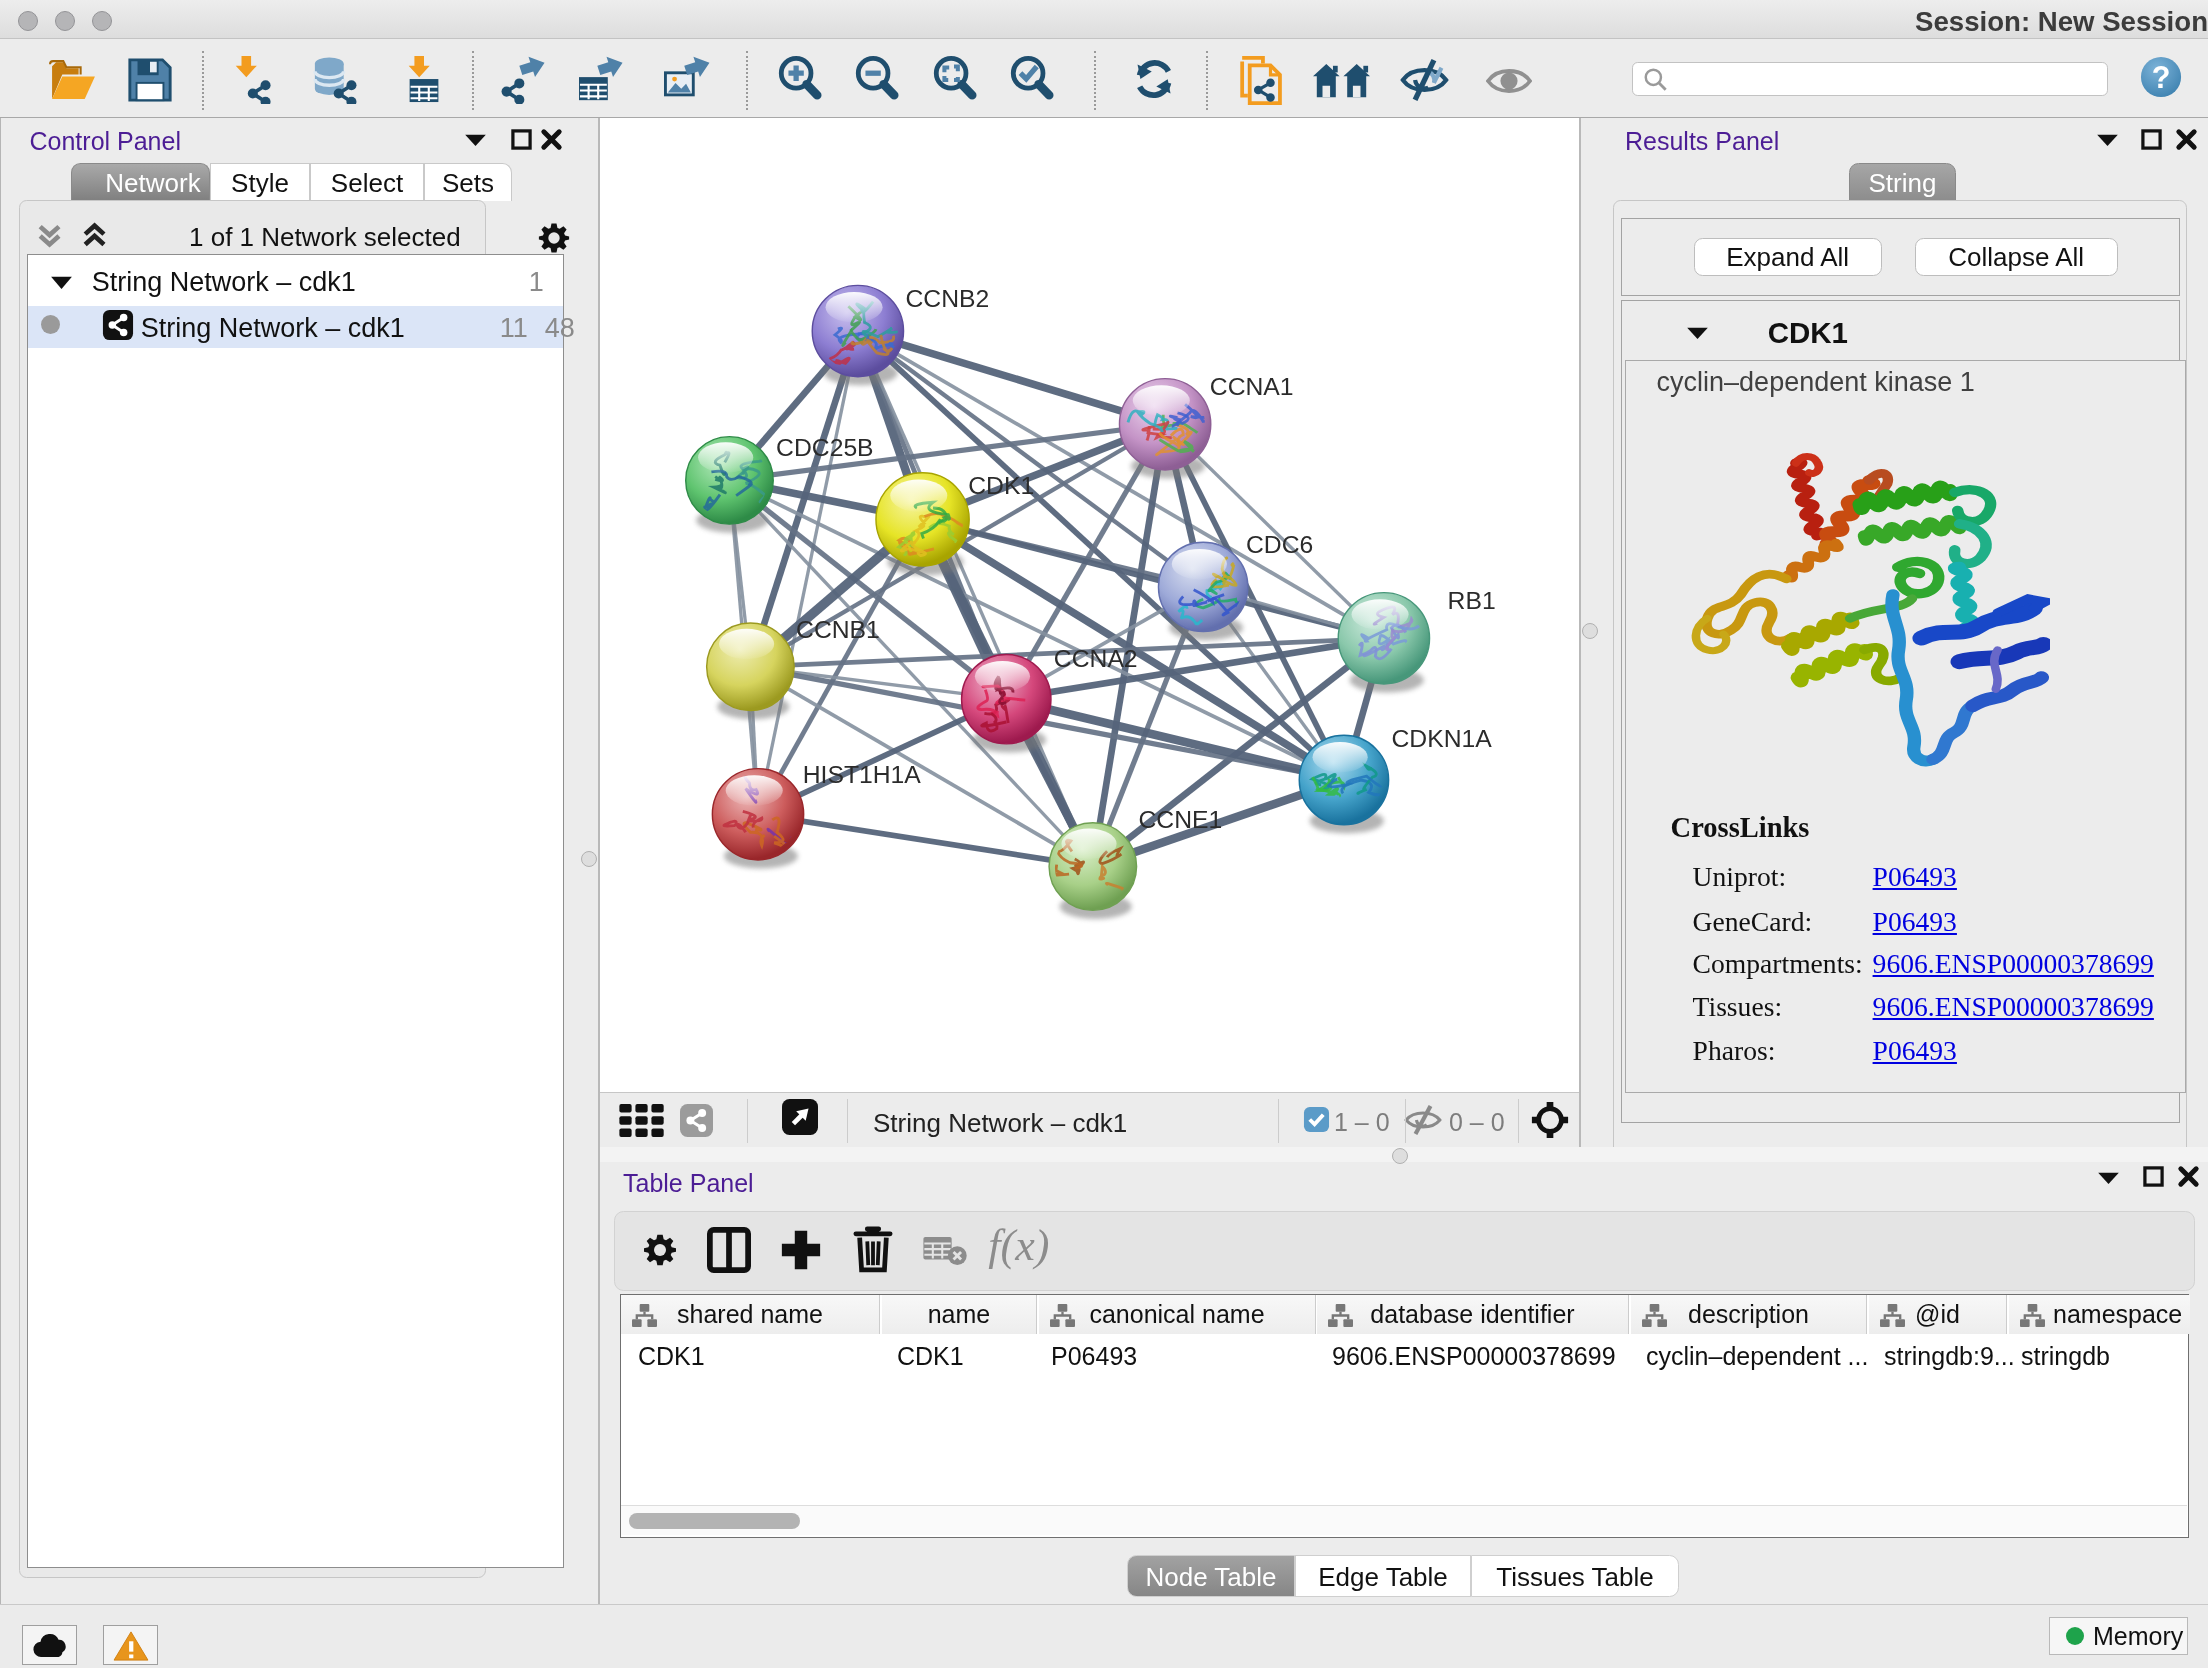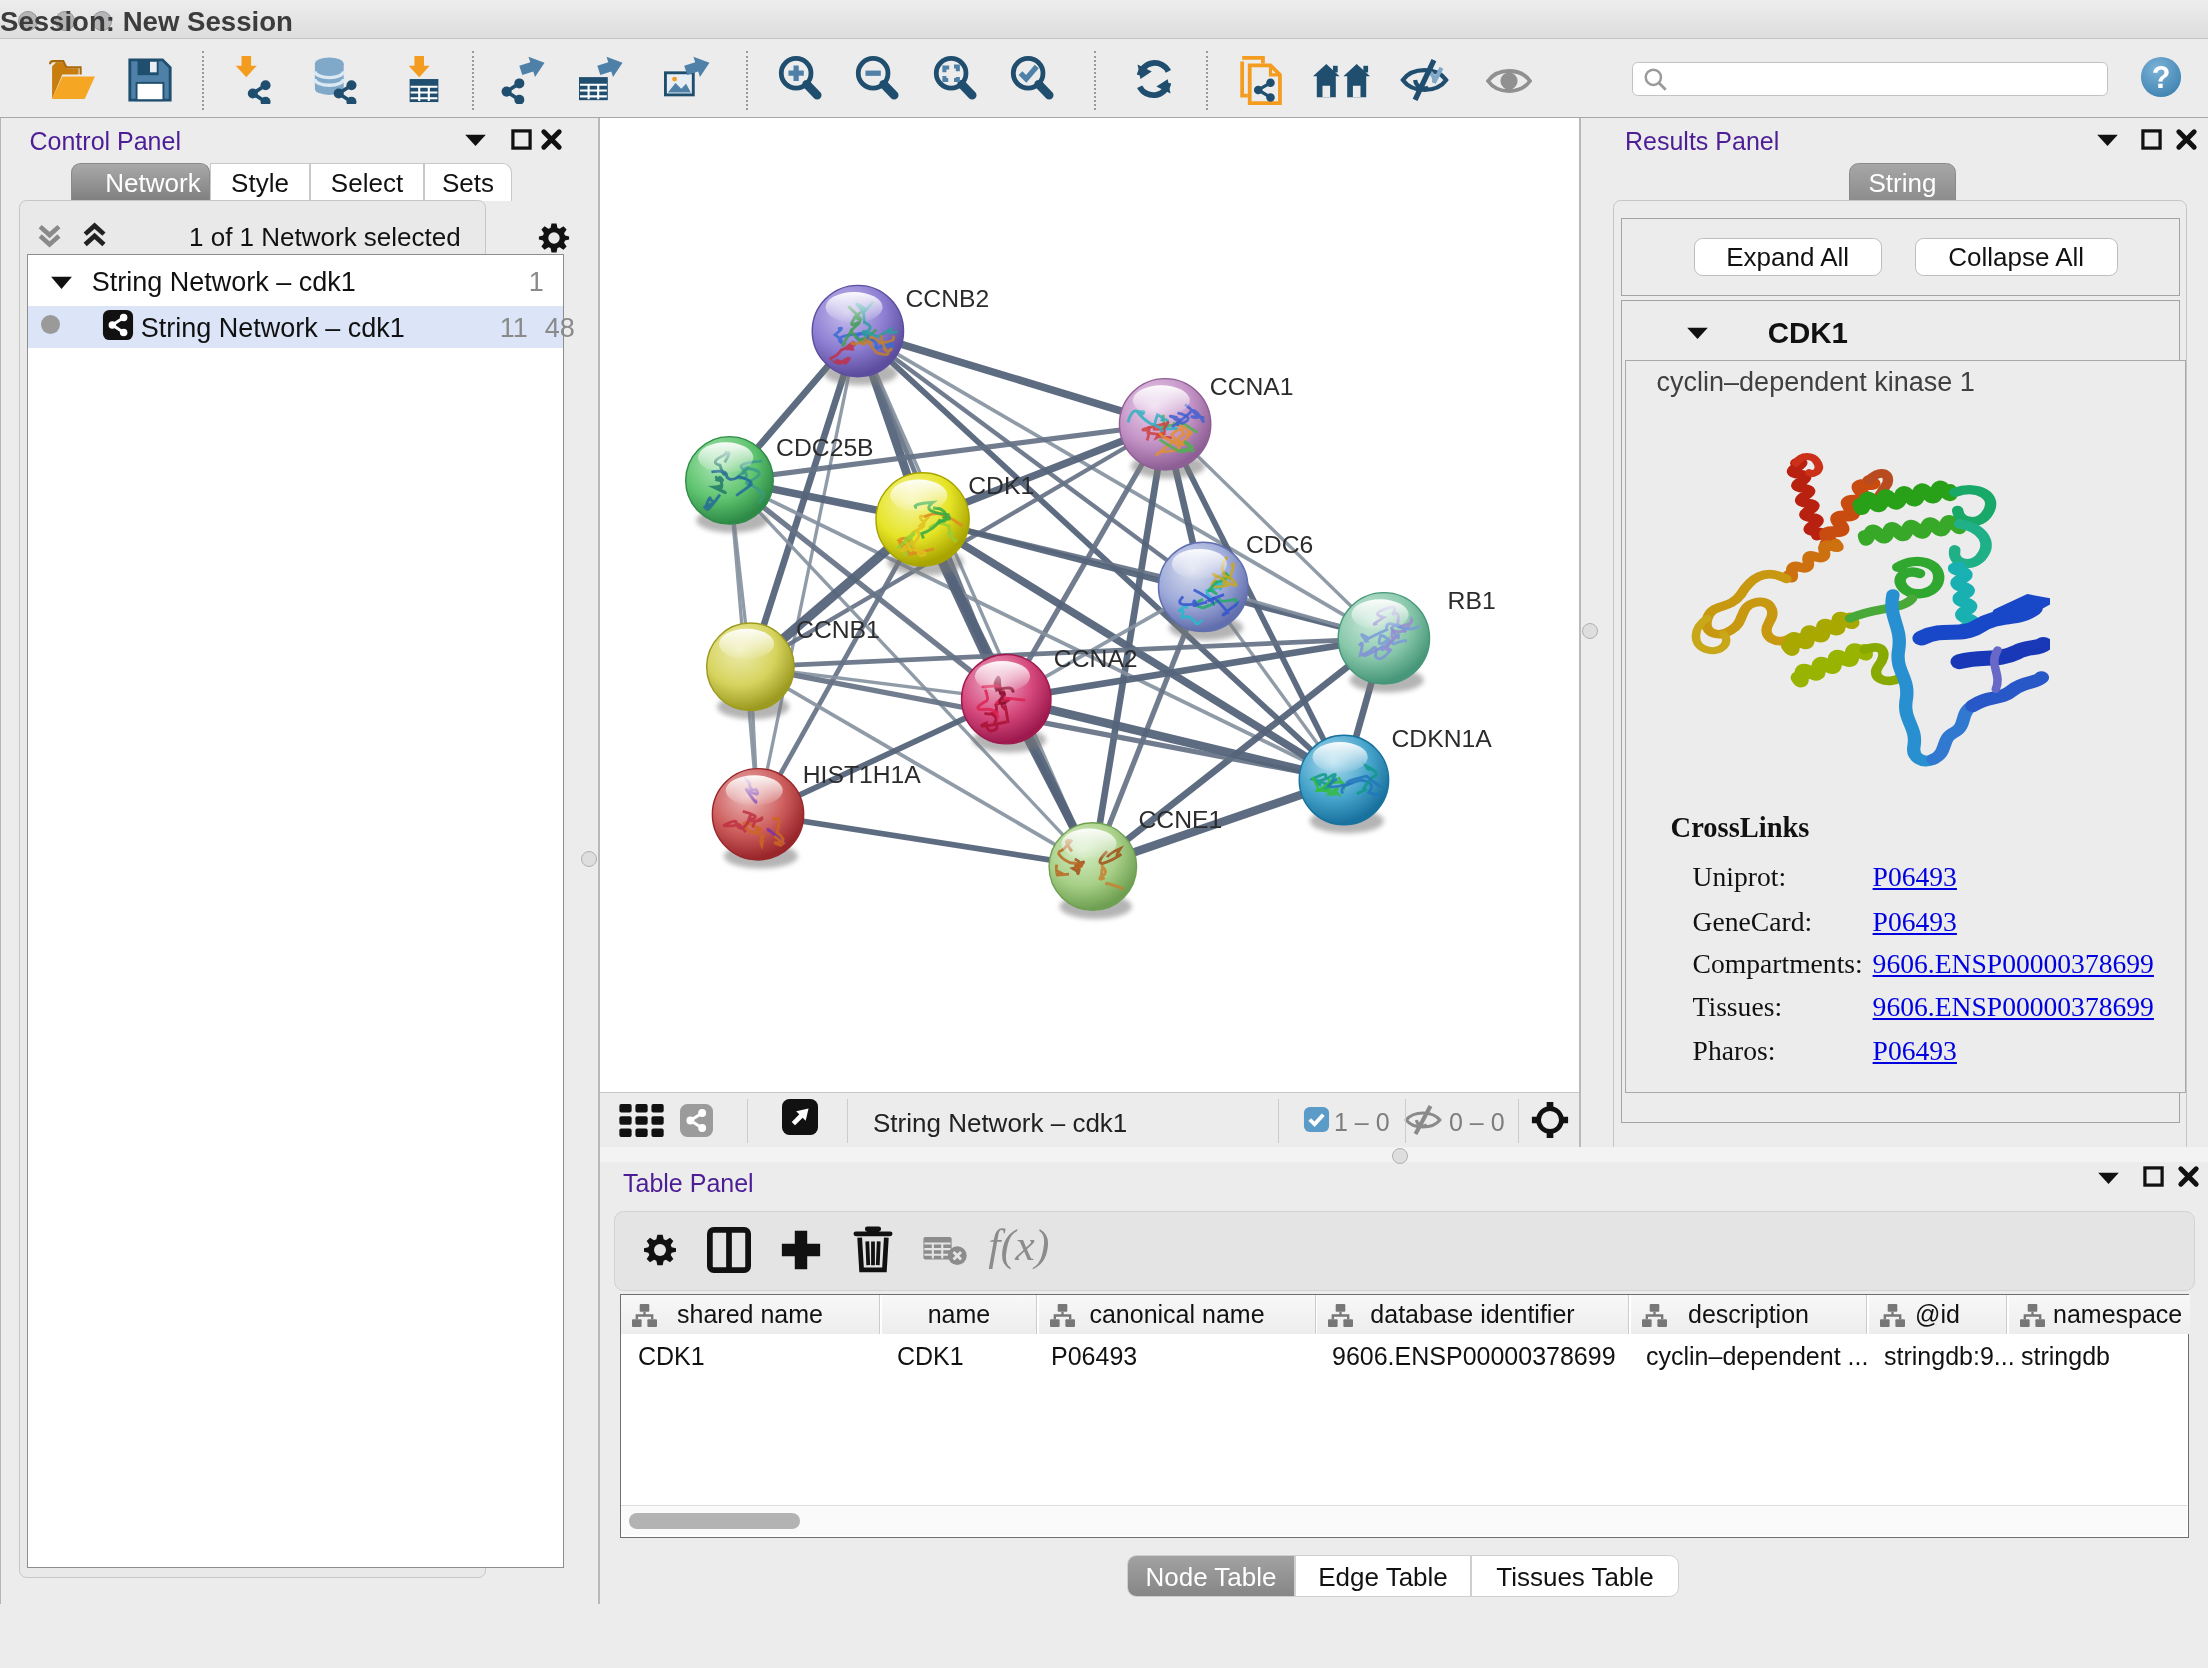--- a/index.html
+++ b/index.html
@@ -6,21 +6,21 @@
   html,body { width:2208px; height:1668px; overflow:hidden; background:#ececec;
     font-family:"Liberation Sans", sans-serif; }
   .abs { position:absolute; }
   #win { position:relative; width:2208px; height:1668px; background:#ececec; }
 
   
   #titlebar { left:0; top:0; width:2208px; height:39px;
     background:linear-gradient(#ededed,#dddddd); border-bottom:1px solid #c3c3c3; }
   .tl { position:absolute; top:10.5px; width:20px; height:20px; border-radius:50%;
     background:#b5b5b7; border:1px solid #949497; }
-  #wtitle { position:absolute; top:5.7px; left:0; width:2208px; text-align:left;
+  #wtitle { position:absolute; top:5.7px; left:0; width:2208px; text-align:right;
     font-size:27.6px; font-weight:bold; color:#3c3c3c; }
 
   
   #toolbar { left:0; top:40px; width:2208px; height:78px; background:#ececec;
     border-bottom:1.9px solid #a8a8a8; }
   .tbi { position:absolute; top:56px; }
   .tsep { position:absolute; top:11.4px; width:0; height:59px;
     border-left:2.9px dotted #9a9a9a; }
   #searchbox { position:absolute; left:1632px; top:22px; width:476px; height:34px;
     background:#ffffff; border:1.9px solid #c2c2c2; border-radius:5.7px; }
@@ -872,14 +872,32 @@
       </div>
     </div>
     <div class="btab" style="left:527px; width:168px; background:linear-gradient(#a2a2a2,#868686); color:#fff; border-radius:9.5px 0 0 9.5px;">Node Table</div>
     <div class="btab" style="left:695px; width:176px;">Edge Table</div>
     <div class="btab" style="left:871px; width:208px; border-radius:0 9.5px 9.5px 0;">Tissues Table</div>
   </div>
 
   <div style="position:absolute; left:581px; top:851px; width:16px; height:16px; border-radius:50%; background:#dedede; border:1px solid #b0b0b0; z-index:5;"></div>
     <div style="position:absolute; left:1582px; top:623px; width:16px; height:16px; border-radius:50%; background:#dedede; border:1px solid #b0b0b0; z-index:5;"></div>
     <div style="position:absolute; left:1392px; top:1148px; width:16px; height:16px; border-radius:50%; background:#dedede; border:1px solid #b0b0b0; z-index:5;"></div>
+    <div class="abs" id="statusbar">
+    <div class="sbtn" style="left:22px;">
+        <svg style="position:absolute; left:8.6px; top:5.7px;" width="38" height="27" viewBox="0 0 40 28">
+<path d="M10 26 a8 8 0 0 1 -1 -16 a10 10 0 0 1 19 -2 a7 7 0 0 1 4 13 a6 6 0 0 1 -4 5 Z" fill="#111"></path>
+        </svg>
+      </div>
+    <div class="sbtn" style="left:103px;">
+        <svg style="position:absolute; left:7.6px; top:3.8px;" width="38" height="32" viewBox="0 0 40 34">
+<path d="M20 2 L38 32 L2 32 Z" fill="#e8951c" stroke="#d07f10" stroke-width="1" stroke-linejoin="round"></path>
+<rect x="18" y="12" width="4.5" height="11" fill="#fff"></rect>
+          <rect x="18" y="26" width="4.5" height="4" fill="#fff"></rect>
+        </svg>
+      </div>
+    <div style="position:absolute; left:2049px; top:12.4px; width:139px; height:38px; background:#f6f6f6; border:1.9px solid #b9b9b9; font-size:25px; line-height:34px; color:#111;">
+        <span style="position:absolute; left:16px; top:8.6px; width:18px; height:18px; border-radius:50%; background:#1ea34b;"></span>
+        <span style="position:absolute; left:43px; top:1px;">Memory</span>
+      </div>
+  </div>
 </div>
 
 
 </body></html>

